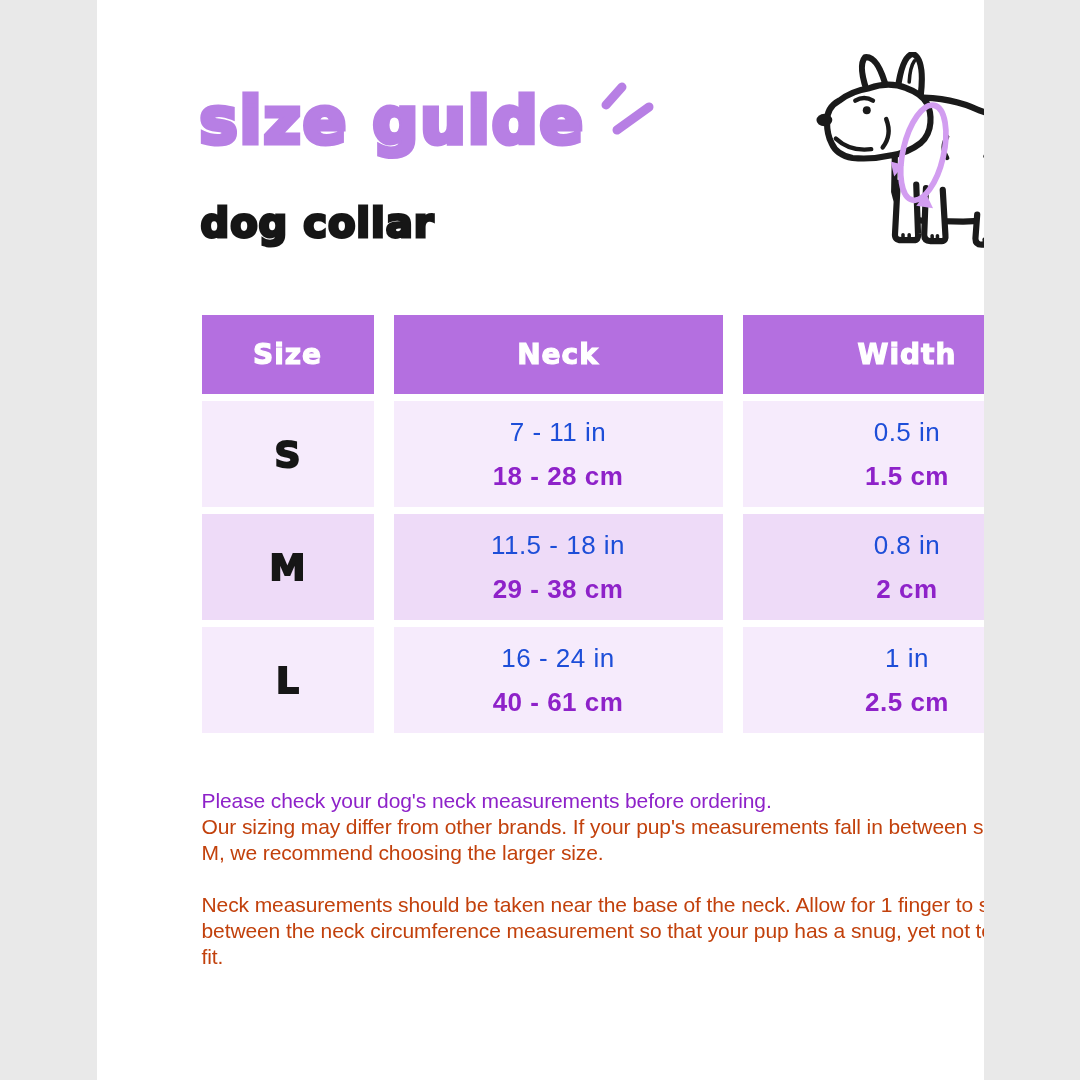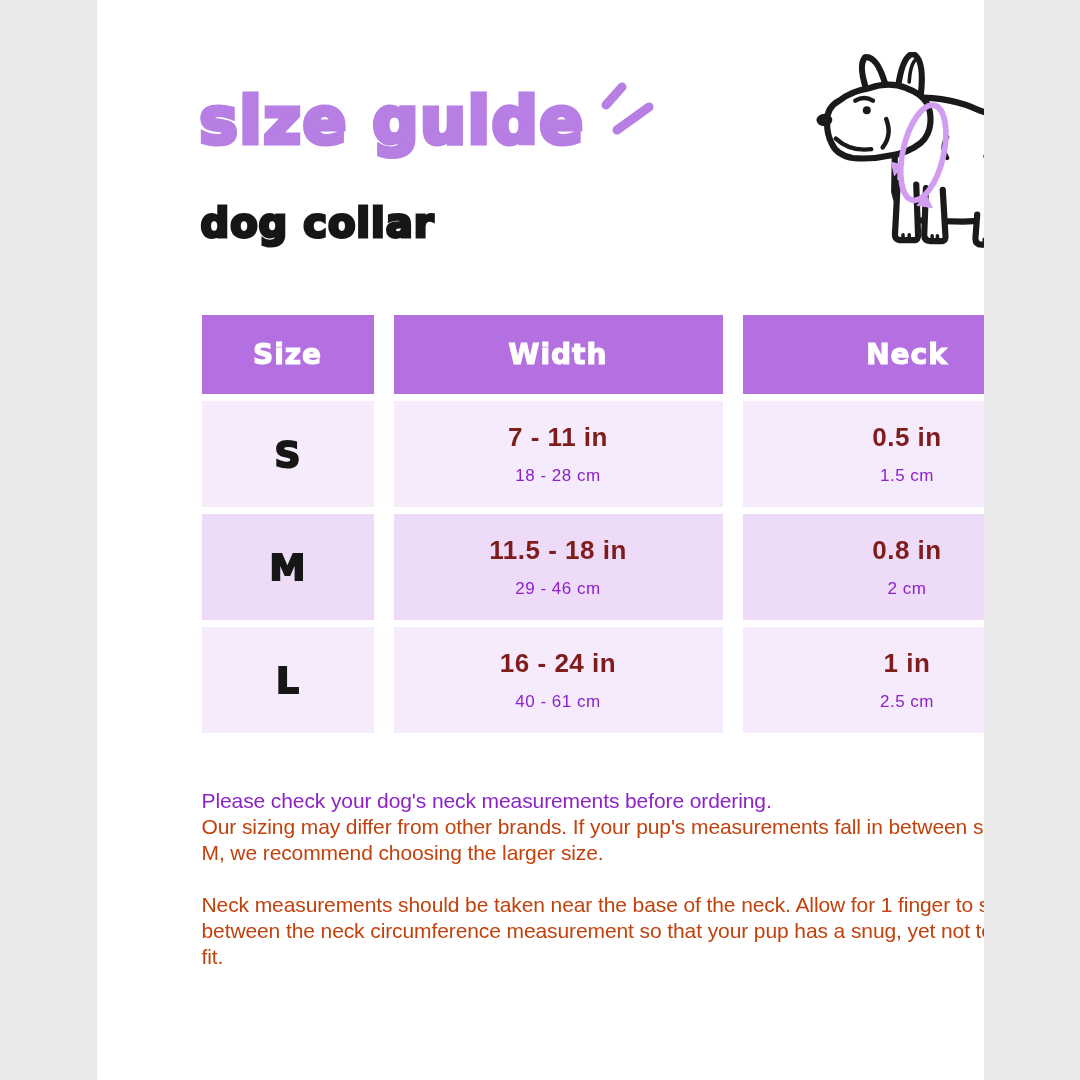--- a/index.html
+++ b/index.html
@@ -45,24 +45,24 @@
     align-items:center;justify-content:center;gap:13px;
   }
   .row-light .td{background:var(--row_light,#f6ebfc);}
   .row-dark  .td{background:var(--row_dark,#eedbf8);}
   .size-letter{
     font-family:"DejaVu Sans",sans-serif;font-size:36px;font-weight:800;
     color:var(--text_dark,#161616);
     -webkit-text-stroke:2px var(--text_dark,#161616);paint-order:stroke fill;
   }
   .val-in{
-    font-size:26px;font-weight:bold;color:#7f1d1d;letter-spacing:0.5px;
+    font-size:26px;font-weight:normal;color:#1d4ed8;letter-spacing:0.5px;
   }
   .val-cm{
-    font-size:17px;font-weight:normal;letter-spacing:0.5px;
+    font-size:26px;font-weight:bold;letter-spacing:0.5px;
     color:var(--deep_purple,#8e22c9);
   }
   
   .notes{position:absolute;left:105px;top:788px;width:880px;}
   .notes p{margin:0;font-size:21px;line-height:26px;letter-spacing:-0.1px;}
   .note-highlight{color:var(--deep_purple,#8e22c9);}
   .note-body{color:#c2410c;}
   .para2{margin-top:26px !important;}
 </style>
 </head>
@@ -124,22 +124,22 @@
     </g>
     <g style="fill:var(--collar_purple,#d29df0)" stroke="none">
       <path d="M106 124 L121 128 L110 141 Z"></path>
       <path d="M135 174 L154 177 L146 160 Z"></path>
     </g>
   </svg>
 
   <div class="size-table">
     <div class="t-head">
       <div class="th">Size</div>
+      <div class="th">Neck</div>
       <div class="th">Width</div>
-      <div class="th">Neck</div>
     </div>
 
     <div class="t-row row-light">
       <div class="td">
           <span class="size-letter">S</span>
         </div>
       <div class="td">
         <span class="val-in">7 - 11 in</span>
         <span class="val-cm">18 - 28 cm</span>
       </div>
@@ -148,21 +148,21 @@
         <span class="val-cm">1.5 cm</span>
       </div>
     </div>
 
     <div class="t-row row-dark">
       <div class="td">
           <span class="size-letter">M</span>
         </div>
       <div class="td">
         <span class="val-in">11.5 - 18 in</span>
-        <span class="val-cm">29 - 46 cm</span>
+        <span class="val-cm">29 - 38 cm</span>
       </div>
       <div class="td">
         <span class="val-in">0.8 in</span>
         <span class="val-cm">2 cm</span>
       </div>
     </div>
 
     <div class="t-row row-light">
       <div class="td">
           <span class="size-letter">L</span>

